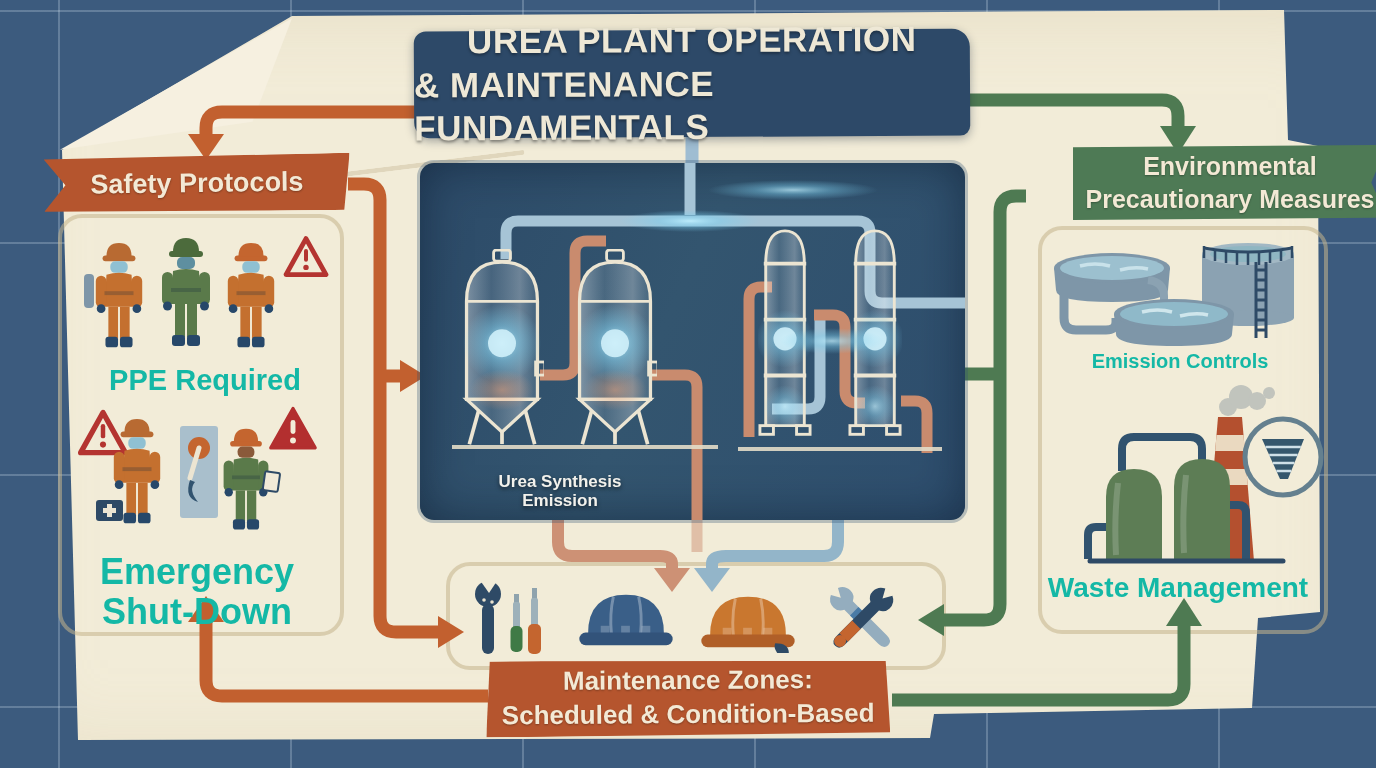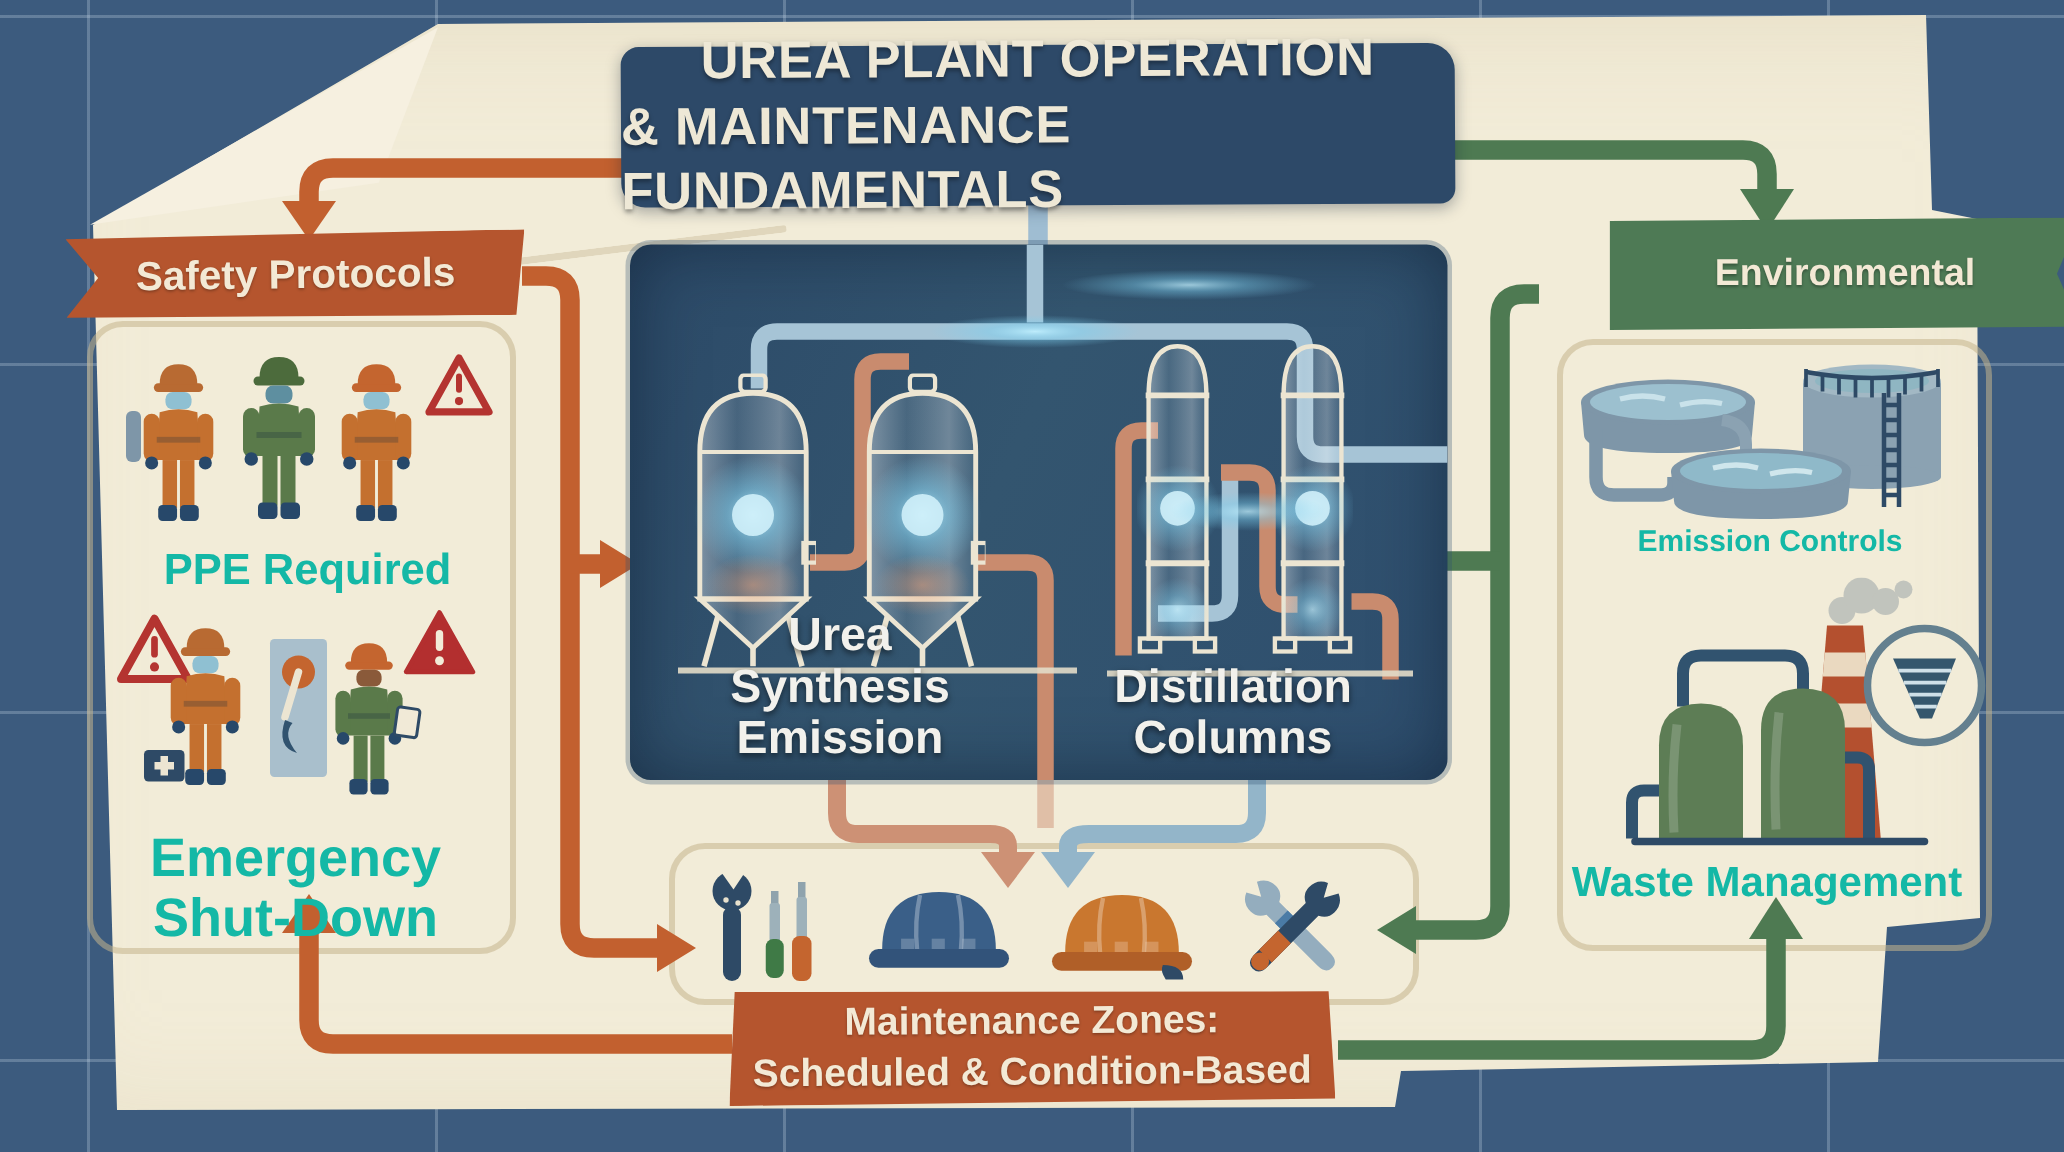--- a/index.html
+++ b/index.html
@@ -36,21 +36,21 @@
     transform:rotate(-.8deg);}
   .ribbon-env{left:1073px;top:145px;width:314px;height:75px;background:#4e7a55;
     clip-path:polygon(0 3%,100% 0,95% 50%,100% 97%,0 100%);font-size:25px;line-height:1.3;}
   .ribbon-maint{left:486px;top:660px;width:404px;height:76px;background:#b5552e;
     clip-path:polygon(1% 0,99% 3%,100% 97%,0 100%);font-size:26px;line-height:1.3;
     transform:rotate(-.4deg);}
   .process-panel{position:absolute;left:420px;top:163px;width:545px;height:357px;
     background:linear-gradient(115deg,#2c4a68 0%,#33556f 45%,#2e4e6e 100%);
     border-radius:14px;box-shadow:inset 0 0 46px rgba(8,22,40,.5),0 0 0 3px rgba(48,80,111,.3);}
   .plabel{position:absolute;bottom:10px;text-align:center;color:#f2f1ec;font-weight:bold;
-    font-size:31px;line-height:1.12;text-shadow:0 2px 4px rgba(0,0,0,.55);}
+    font-size:17px;line-height:1.12;text-shadow:0 2px 4px rgba(0,0,0,.55);}
   .plabel-reactors{left:30px;width:220px;}
   .plabel-columns{left:297px;width:210px;}
   .icon-svg{position:absolute;}
   .cap{position:absolute;text-align:center;color:#14b8a6;font-weight:bold;
     line-height:1.12;}
   .cap-ppe{left:80px;top:364px;width:250px;font-size:29px;}
   .cap-emergency{left:72px;top:552px;width:250px;font-size:36px;}
   .cap-emission{left:1045px;top:350px;width:270px;font-size:20px;}
   .cap-waste{left:1038px;top:572px;width:280px;font-size:28px;text-align:center;}
   .defs{position:absolute;width:0;height:0;overflow:hidden;}
@@ -168,20 +168,21 @@
   <div class="title-banner">
     <div>UREA PLANT OPERATION</div>
     <div>&amp; MAINTENANCE FUNDAMENTALS</div>
   </div>
 
   <div class="ribbon ribbon-safety">
     <span>Safety Protocols</span>
   </div>
   <div class="ribbon ribbon-env">
     <span>Environmental</span>
+    <span>Precautionary Measures</span>
   </div>
   <div class="ribbon ribbon-maint">
     <span>Maintenance Zones:</span>
     <span>Scheduled &amp; Condition-Based</span>
   </div>
 
   <div class="process-panel">
     <svg width="545" height="357" viewBox="0 0 545 357">
       <defs>
         <radialGradient id="glowBig">
@@ -219,24 +220,20 @@
       <use href="#vessel" x="40" y="86" width="84" height="198"></use>
       <use href="#vessel" x="153" y="86" width="84" height="198"></use>
       <use href="#column" x="338" y="58" width="54" height="228"></use>
       <use href="#column" x="428" y="58" width="54" height="228"></use>
       <ellipse cx="412" cy="178" rx="52" ry="13" fill="url(#glowBig)" opacity=".8"></ellipse>
     </svg>
     <div class="plabel plabel-reactors">
       <div>Urea Synthesis</div>
       <div>Emission</div>
     </div>
-    <div class="plabel plabel-columns">
-      <div>Distillation</div>
-      <div>Columns</div>
-    </div>
   </div>
 
   <svg class="icon-svg" style="left:82px;top:232px" width="250" height="132" viewBox="0 0 250 132">
     <rect x="2" y="42" width="10" height="34" rx="4" fill="#7e96a8"></rect>
     <use href="#worker" x="8" y="6" width="58" height="120" style="--suit:#c4702f;--helmet:#b86a32;--visor:#8fc0d2"></use>
     <use href="#worker" x="74" y="0" width="60" height="126" style="--suit:#5a7a4a;--helmet:#4c6b3c;--visor:#5e8fa0"></use>
     <use href="#worker" x="140" y="6" width="58" height="120" style="--suit:#c4702f;--helmet:#c4652f;--visor:#8fc0d2"></use>
     <use href="#warnOutline" x="200" y="2" width="48" height="46"></use>
   </svg>
   <div class="cap cap-ppe">PPE Required</div>

